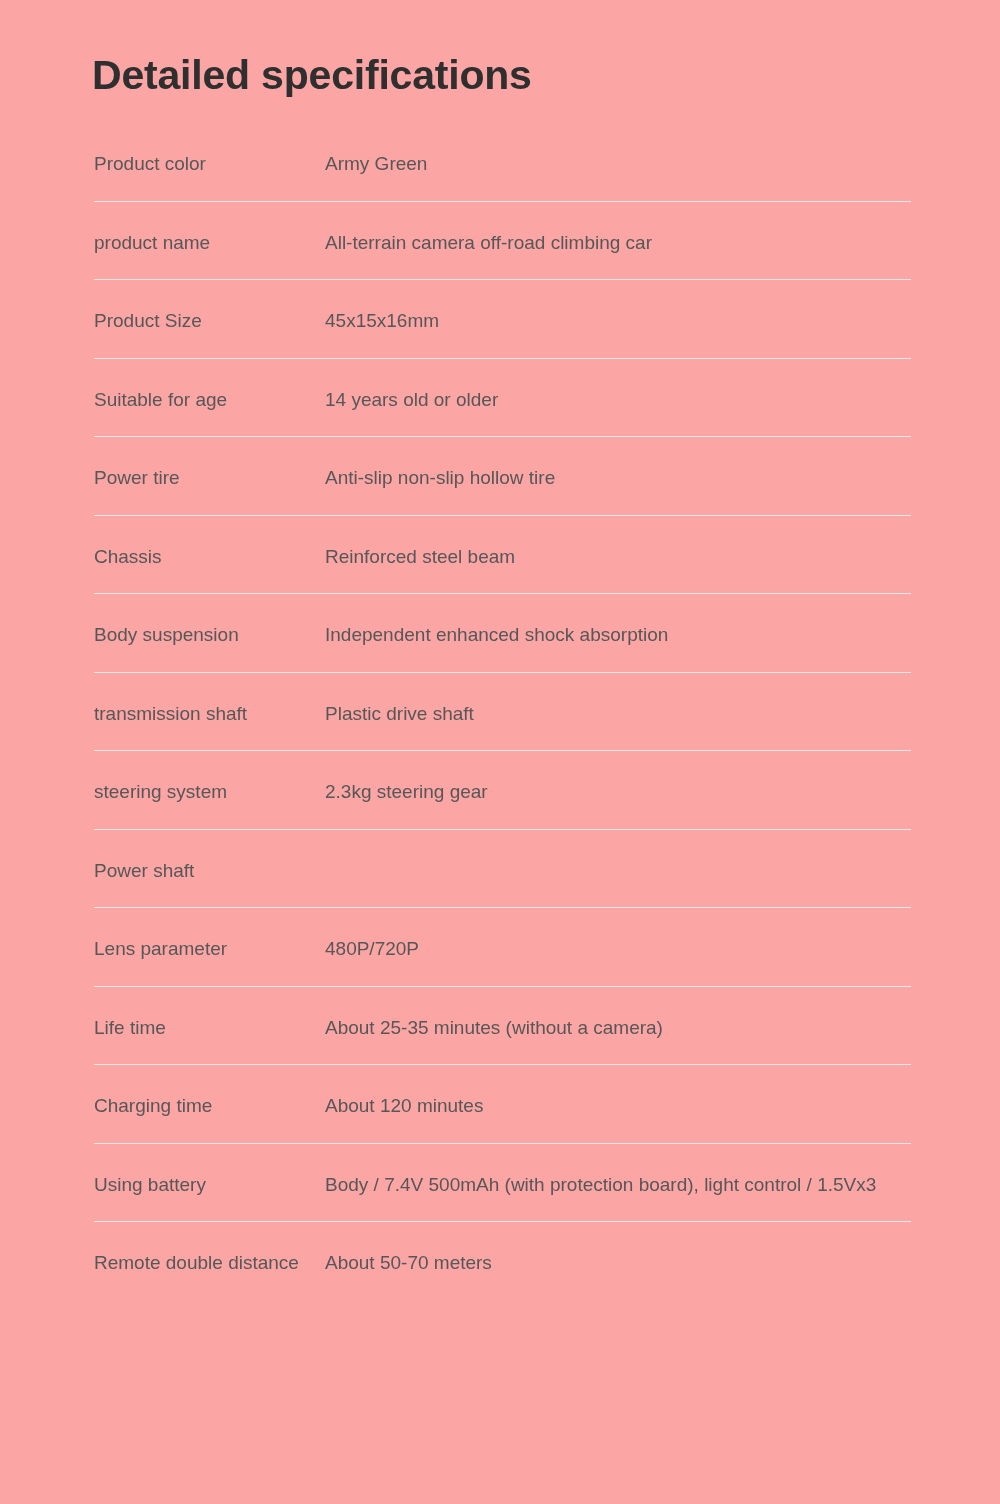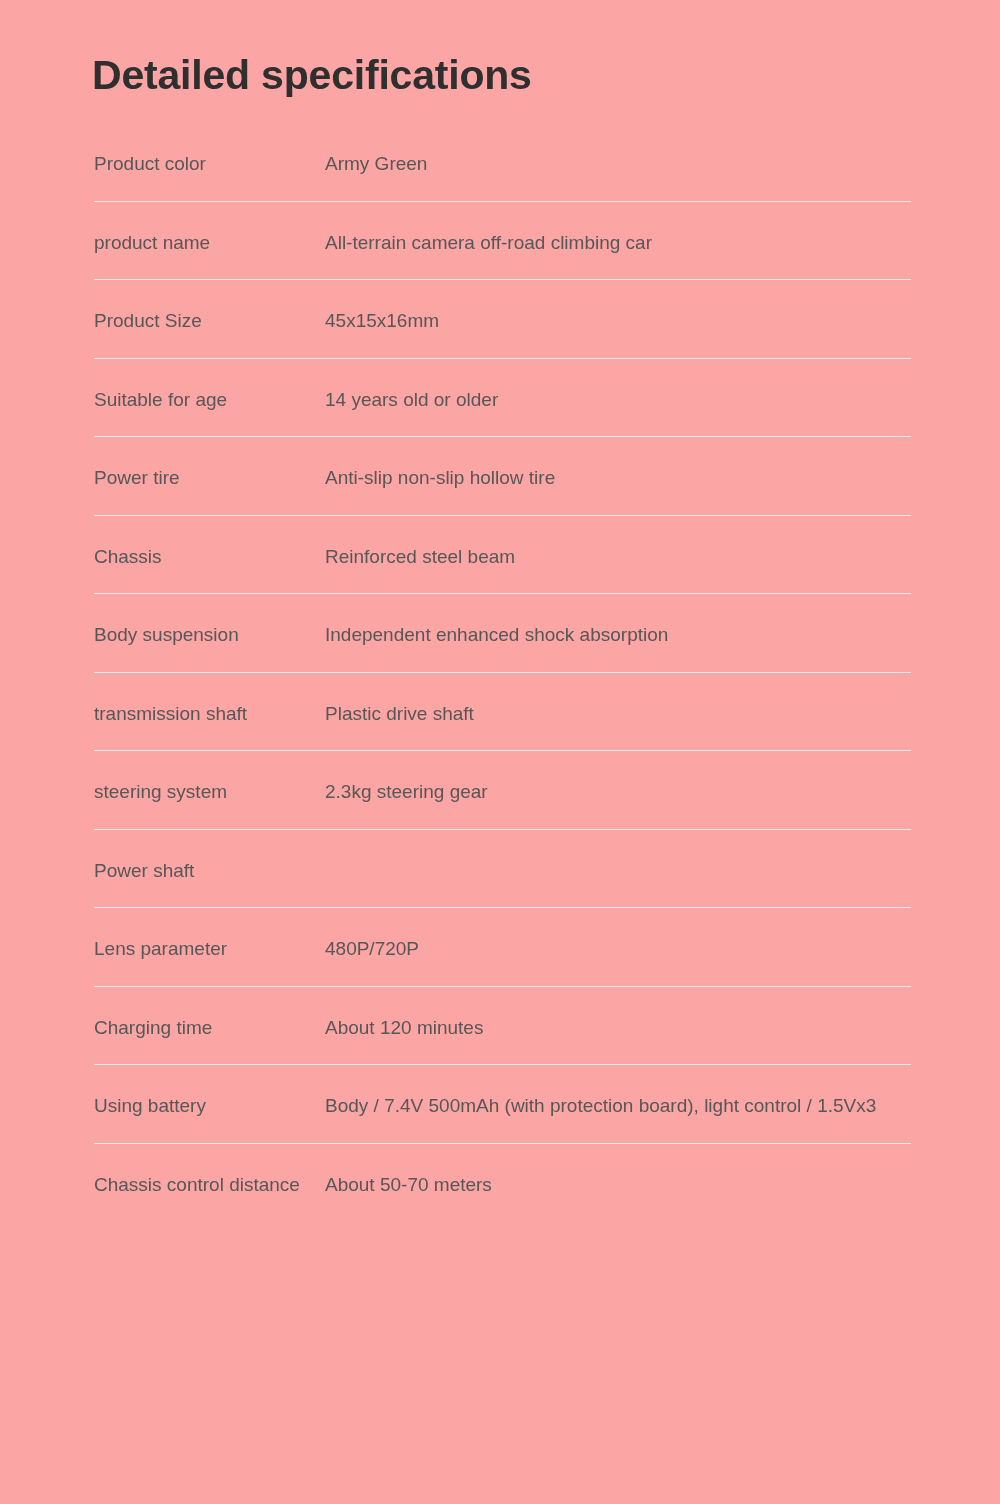--- a/index.html
+++ b/index.html
@@ -116,26 +116,30 @@
         <div class="spec-value">2.3kg steering gear</div>
       </div>
       <div class="spec-row">
         <div class="spec-label">Power shaft</div>
       </div>
       <div class="spec-row">
         <div class="spec-label">Lens parameter</div>
         <div class="spec-value">480P/720P</div>
       </div>
       <div class="spec-row">
+        <div class="spec-label">Life time</div>
+        <div class="spec-value">About 25-35 minutes (without a camera)</div>
+      </div>
+      <div class="spec-row">
         <div class="spec-label">Charging time</div>
         <div class="spec-value">About 120 minutes</div>
       </div>
       <div class="spec-row">
         <div class="spec-label">Using battery</div>
         <div class="spec-value">Body / 7.4V 500mAh (with protection board), light control / 1.5Vx3</div>
       </div>
       <div class="spec-row">
-        <div class="spec-label">Chassis control distance</div>
+        <div class="spec-label">Remote double distance</div>
         <div class="spec-value">About 50-70 meters</div>
       </div>
     </div>
 
 </div>
 
 </body></html>

